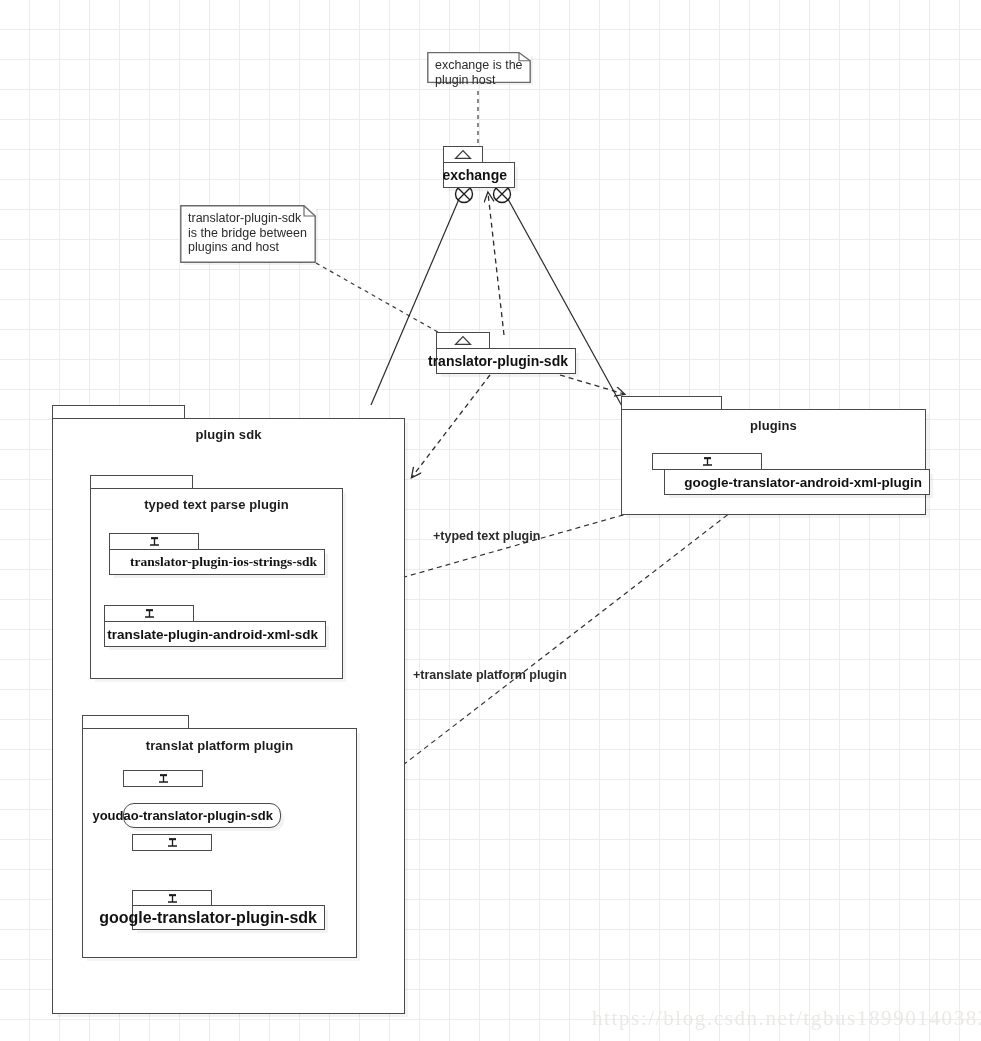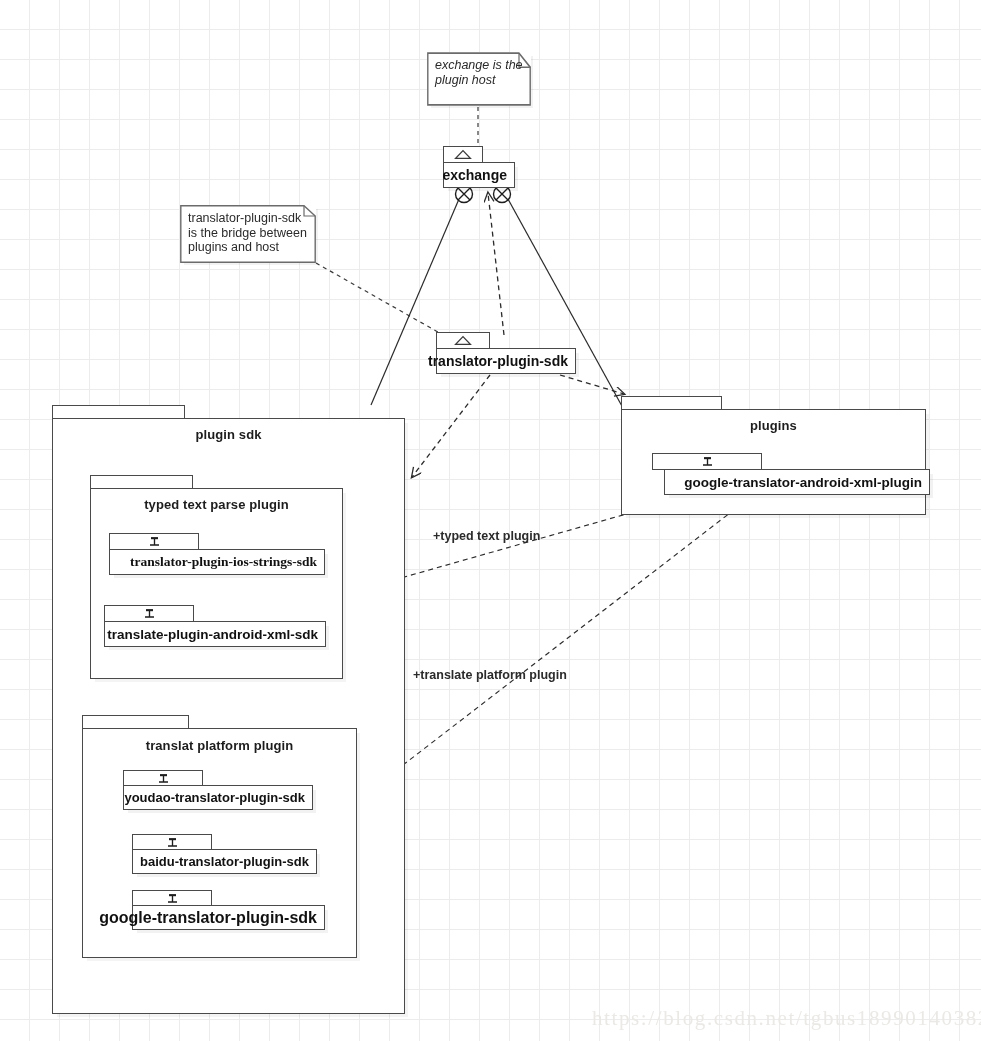--- a/index.html
+++ b/index.html
@@ -127,21 +127,21 @@
     <g>
       <circle cx="464" cy="194" r="8.5" fill="#ffffff" stroke="#1d1d1d" stroke-width="1.4"></circle>
       <path d="M458,188 L470,200 M470,188 L458,200" stroke="#1d1d1d" stroke-width="1.4"></path>
     </g>
     <g>
       <circle cx="502" cy="194" r="8.5" fill="#ffffff" stroke="#1d1d1d" stroke-width="1.4"></circle>
       <path d="M496,188 L508,200 M508,188 L496,200" stroke="#1d1d1d" stroke-width="1.4"></path>
     </g>
   </svg>
 
-  <div class="note" style="left:427px;top:52px;width:104px;height:54px;font-style:italic;">
+  <div class="note" style="left:427px;top:52px;width:104px;height:31px;">
     <svg class="nbg" viewBox="0 0 104 39" preserveAspectRatio="none">
       <path d="M0.8,0.8 H92 L103.2,11 V38.2 H0.8 Z" fill="#ffffff" stroke="#6b6b6b" stroke-width="1.4"></path>
       <path d="M92,0.8 V11 H103.2" fill="none" stroke="#6b6b6b" stroke-width="1.2"></path>
     </svg>
     <div class="ntext">exchange is the
 plugin host</div>
   </div>
 
   <div class="note" style="left:180px;top:205px;width:136px;height:58px;">
     <svg class="nbg" viewBox="0 0 136 58" preserveAspectRatio="none">
@@ -215,34 +215,31 @@
       <div class="body" style="top:13px;width:275px;height:230px;"></div>
       <div class="pkgname" style="top:23px;">translat platform plugin</div>
 
       <div class="node" style="left:41px;top:55px;width:190px;height:42px;">
         <div class="ntab" style="left:0;width:80px;">
           <svg width="13" height="11" viewBox="0 0 13 11">
             <path d="M2,9 L11,9 M6.5,9 L6.5,3 M3,2.2 L10,2.2" stroke="#1d1d1d" stroke-width="1.35" fill="none"></path>
             <rect x="3" y="1.2" width="7" height="2" fill="#1d1d1d"></rect>
           </svg>
         </div>
-        <div class="nbody" style="left:0;top:15px;width:190px;height:25px;font-size:13px;">
+        <div class="nbody" style="left:0;top:33px;width:158px;height:25px;font-size:13px;border-radius:11px;">
           <span>youdao-translator-plugin-sdk</span>
         </div>
       </div>
 
       <div class="node" style="left:50px;top:119px;width:185px;height:42px;">
         <div class="ntab" style="left:0;width:80px;">
           <svg width="13" height="11" viewBox="0 0 13 11">
             <path d="M2,9 L11,9 M6.5,9 L6.5,3 M3,2.2 L10,2.2" stroke="#1d1d1d" stroke-width="1.35" fill="none"></path>
             <rect x="3" y="1.2" width="7" height="2" fill="#1d1d1d"></rect>
           </svg>
-        </div>
-        <div class="nbody" style="left:0;top:15px;width:185px;height:25px;font-size:13px;">
-          <span>baidu-translator-plugin-sdk</span>
         </div>
       </div>
 
       <div class="node" style="left:50px;top:175px;width:193px;height:42px;">
         <div class="ntab" style="left:0;width:80px;">
           <svg width="13" height="11" viewBox="0 0 13 11">
             <path d="M2,9 L11,9 M6.5,9 L6.5,3 M3,2.2 L10,2.2" stroke="#1d1d1d" stroke-width="1.35" fill="none"></path>
             <rect x="3" y="1.2" width="7" height="2" fill="#1d1d1d"></rect>
           </svg>
         </div>

